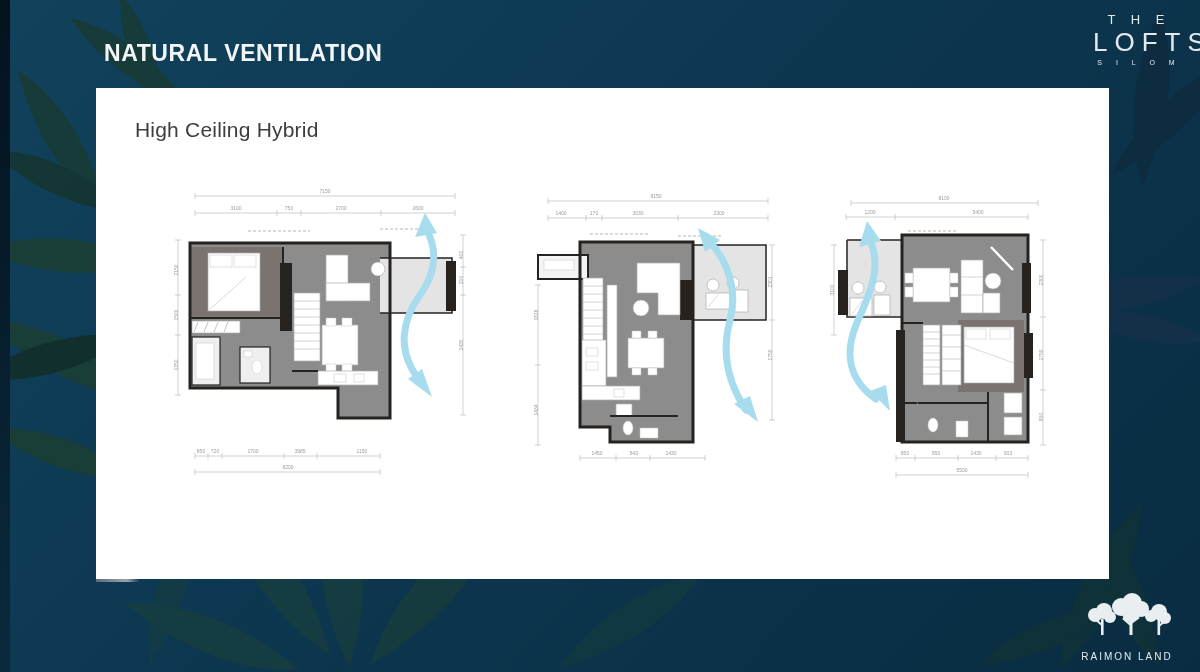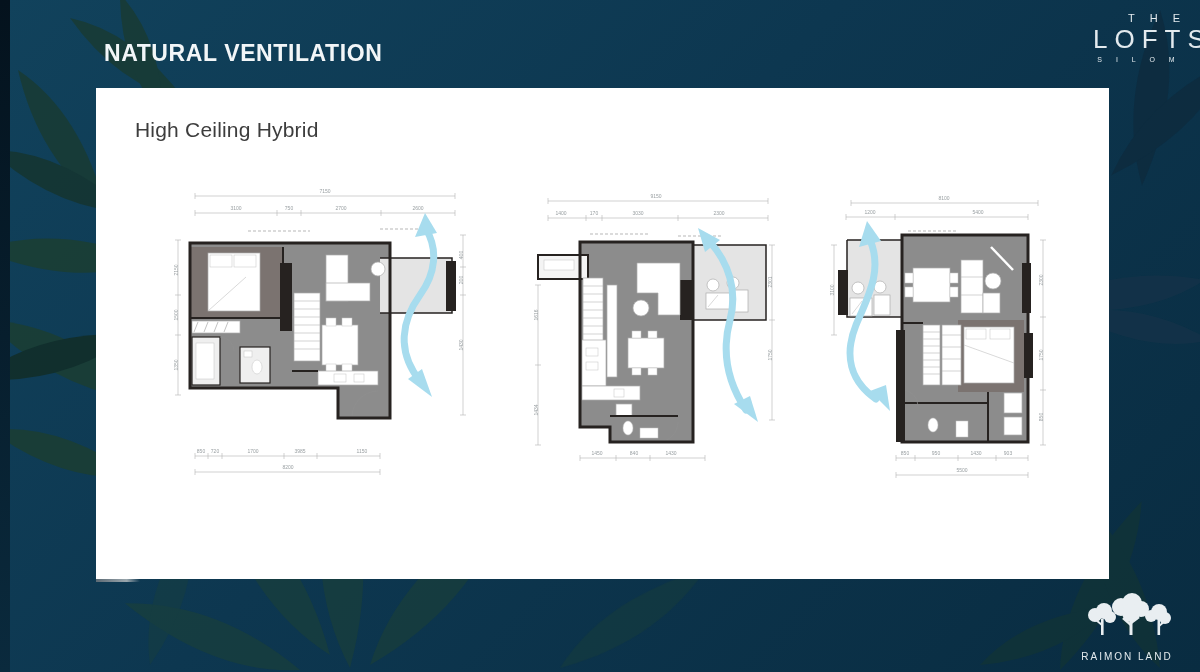--- a/index.html
+++ b/index.html
@@ -5,21 +5,21 @@
   html,body{margin:0;padding:0;background:#06202f;}
   .slide{position:relative;width:1200px;height:672px;overflow:hidden;
     font-family:"Liberation Sans",sans-serif;
     background:linear-gradient(135deg,#11425c 0%,#0d3750 45%,#092c41 100%);}
   .bgleaves{position:absolute;left:0;top:0;width:1200px;height:672px;}
   .leftstrip{position:absolute;left:0;top:0;width:10px;height:672px;
     background:linear-gradient(180deg,#04121d,#0a2a3d);}
   .slide-title{position:absolute;left:96px;top:32px;margin:8px;
     font-size:23px;font-weight:bold;letter-spacing:.6px;color:#f2f6f8;}
   .lofts-logo{position:absolute;right:14px;top:12px;width:100px;text-align:center;color:#e3eaee;}
-  .lofts-the{font-size:11px;letter-spacing:6px;padding-left:6px;text-align:right;}
+  .lofts-the{font-size:13px;letter-spacing:6px;padding-left:6px;}
   .lofts-main{font-size:26px;font-weight:300;letter-spacing:7px;padding-left:7px;margin-top:2px;line-height:26px;}
   .lofts-silom{font-size:7px;letter-spacing:6px;padding-left:6px;margin-top:4px;}
   .panel{position:absolute;left:96px;top:88px;width:1013px;height:491px;background:#ffffff;}
   .panel::after{content:"";position:absolute;left:0;bottom:-3px;width:44px;height:3px;
     background:linear-gradient(90deg,#5c6a74,#9aa6ad 70%,transparent);}
   .section-heading{position:absolute;left:39px;top:30px;margin:0;
     font-size:21px;font-weight:400;color:#3d3d3d;letter-spacing:.2px;}
   .plan{position:absolute;}
   .plan1{left:74px;top:97px;}
   .plan2{left:432px;top:102px;}

